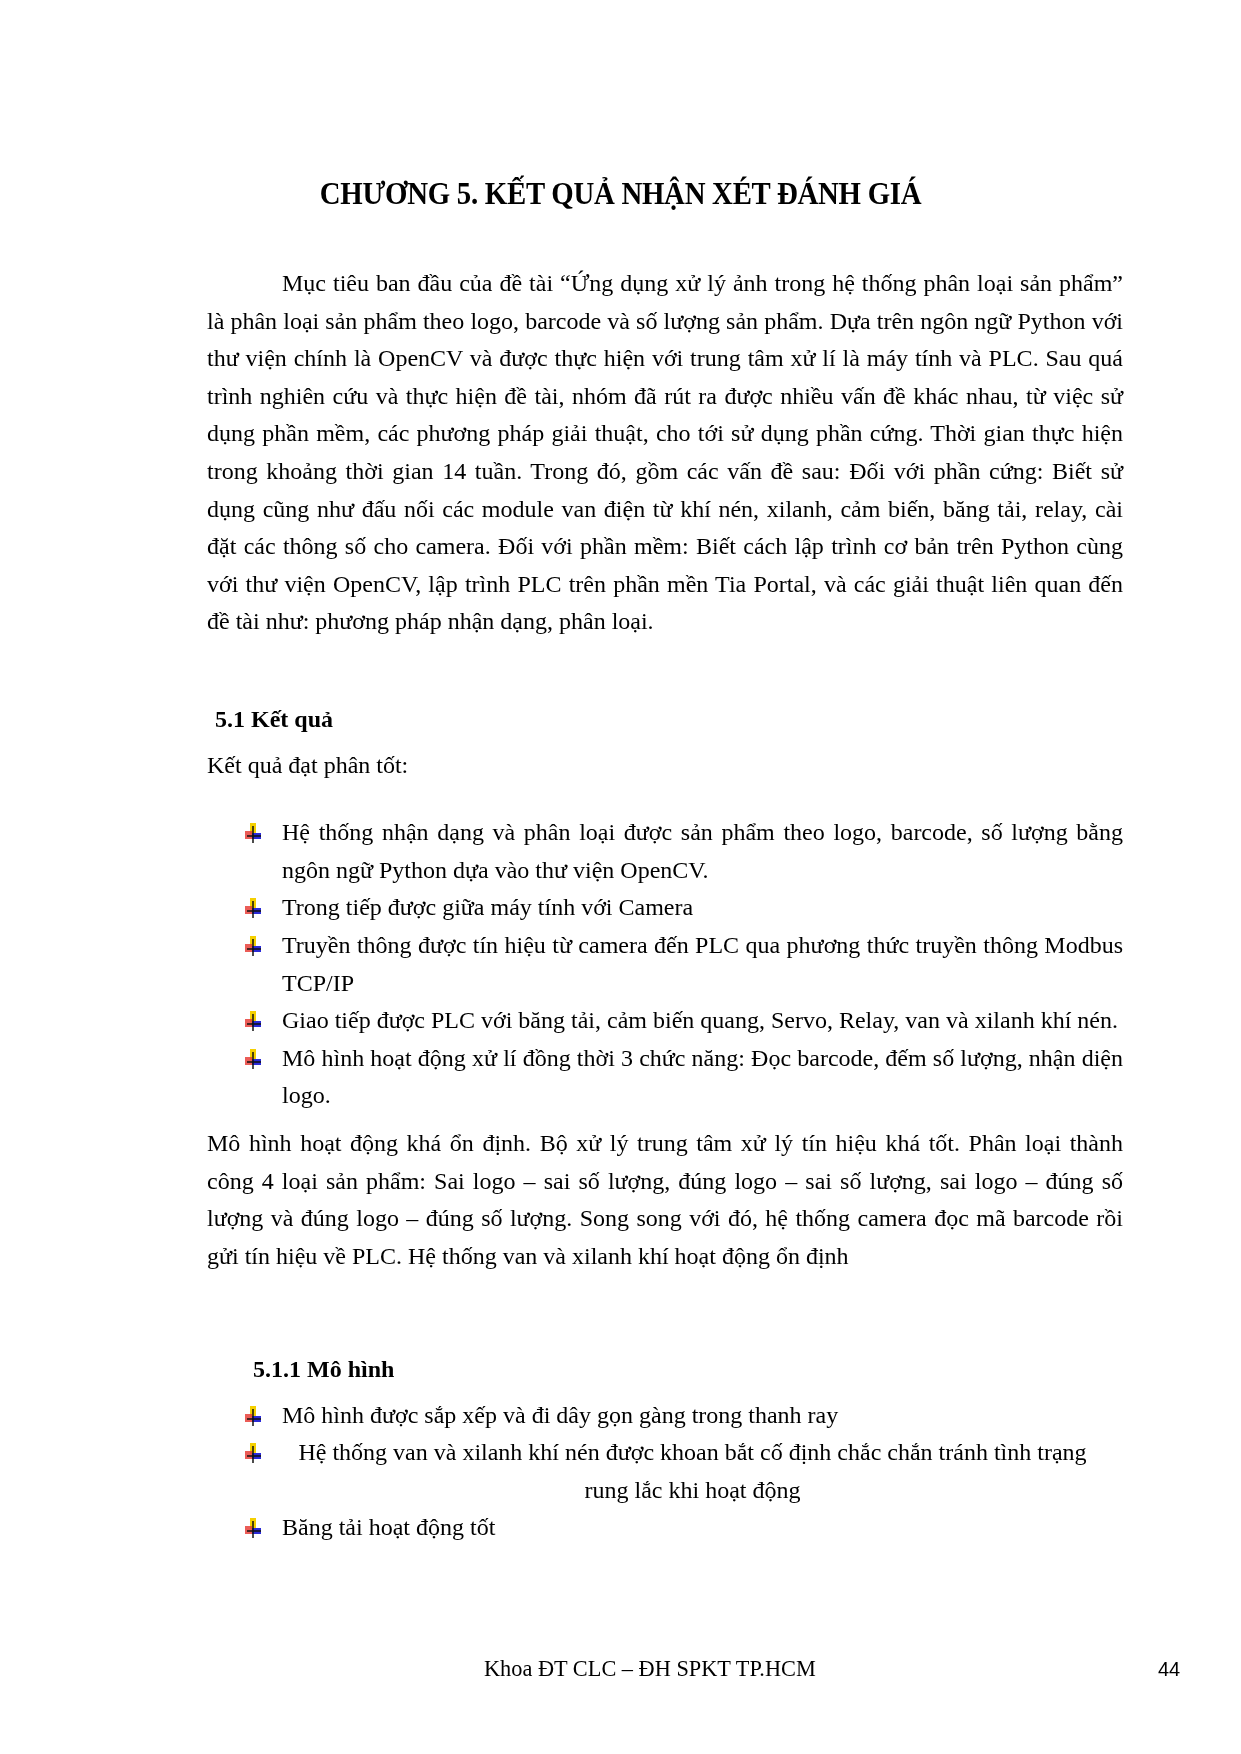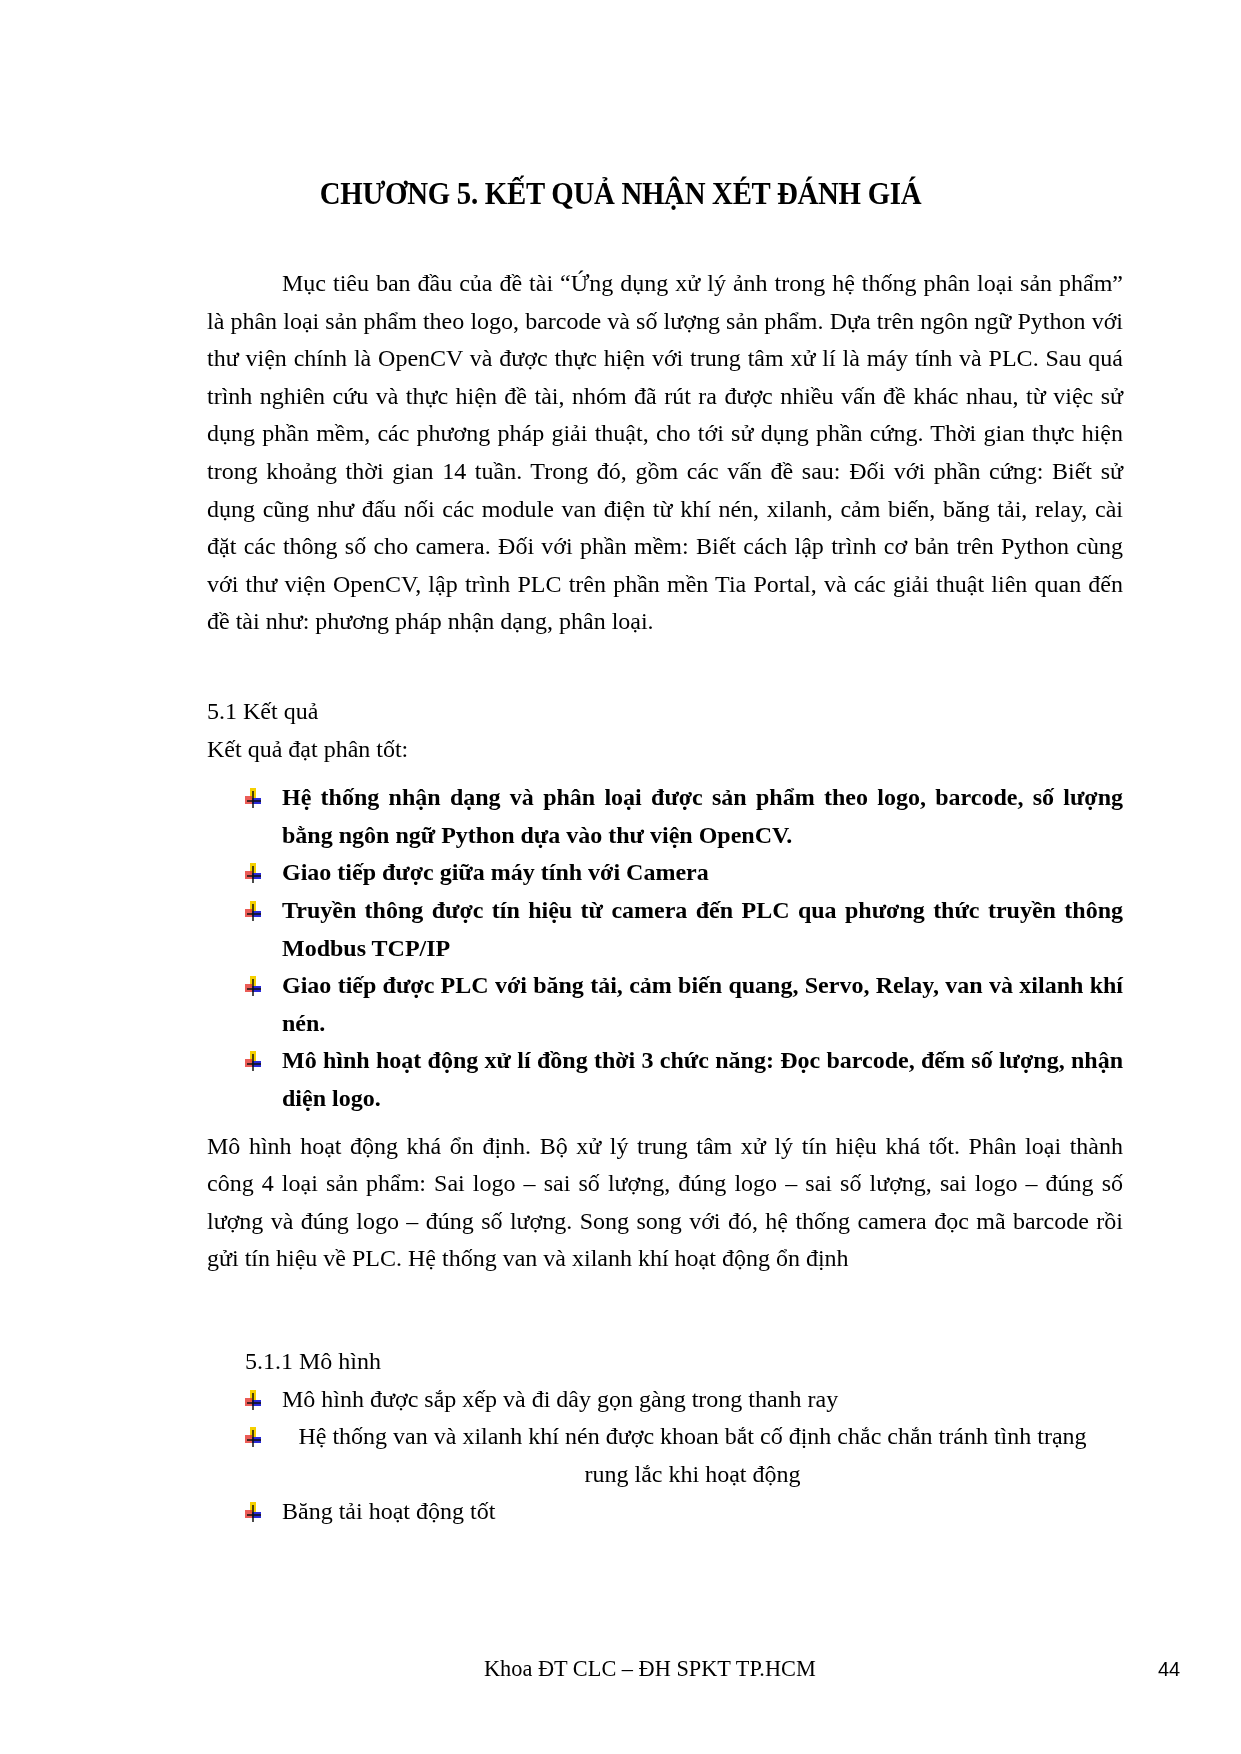--- a/index.html
+++ b/index.html
@@ -4,21 +4,21 @@
 <style>
   html, body { margin:0; padding:0; background:#ffffff; }
   body { width:1241px; height:1754px; position:relative; overflow:hidden;
          font-family:"Liberation Serif", "DejaVu Serif", serif; color:#000; }
   .page { position:absolute; left:0; top:0; width:1241px; height:1754px; }
   .title { position:absolute; left:0; width:1241px; top:176px; text-align:center;
            font-weight:bold; font-size:31px; letter-spacing:-0.3px; transform:scaleX(0.93); transform-origin:center; }
   .body { position:absolute; left:207px; width:916px; font-size:24px; line-height:37.6px; }
   .para { margin:0; text-align:justify; transform-origin:left; }
   .para.indent { text-indent:75px; }
-  .h2 { font-weight:normal; font-size:24px; margin:0; line-height:37.6px; }
+  .h2 { font-weight:bold; font-size:24px; margin:8px; line-height:37.6px; }
   .list { list-style:none; margin:0; padding:0; }
   .li { position:relative; padding-left:75px; text-align:justify; line-height:37.6px; }
   .li .bullet { position:absolute; left:38px; top:9px; width:18px; height:20px; }
   .footer { position:absolute; top:1655px; left:0; width:1241px; font-size:24px; }
   .footer .center { position:absolute; left:484px; transform:scaleX(0.93); transform-origin:left; }
   .footer .num { position:absolute; left:1158px; font-family:"Liberation Sans", sans-serif; font-size:20px; top:3px; }
 </style>
 </head>
 <body>
 
@@ -26,40 +26,40 @@
 
   <div class="title">CHƯƠNG 5. KẾT QUẢ NHẬN XÉT ĐÁNH GIÁ</div>
 
   <div class="body" style="top:265px;">
     <p class="para indent">Mục tiêu ban đầu của đề tài “Ứng dụng xử lý ảnh trong hệ thống phân loại sản phẩm” là phân loại sản phẩm theo logo, barcode và số lượng sản phẩm. Dựa trên ngôn ngữ Python với thư viện chính là OpenCV và được thực hiện với trung tâm xử lí là máy tính và PLC. Sau quá trình nghiên cứu và thực hiện đề tài, nhóm đã rút ra được nhiều vấn đề khác nhau, từ việc sử dụng phần mềm, các phương pháp giải thuật, cho tới sử dụng phần cứng. Thời gian thực hiện trong khoảng thời gian 14 tuần. Trong đó, gồm các vấn đề sau: Đối với phần cứng: Biết sử dụng cũng như đấu nối các module van điện từ khí nén, xilanh, cảm biến, băng tải, relay, cài đặt các thông số cho camera. Đối với phần mềm: Biết cách lập trình cơ bản trên Python cùng với thư viện OpenCV, lập trình PLC trên phần mền Tia Portal, và các giải thuật liên quan đến đề tài như: phương pháp nhận dạng, phân loại.</p>
   </div>
 
   <div class="body" style="top:693px;">
     <h2 class="h2">5.1 Kết quả</h2>
     <p class="para">Kết quả đạt phân tốt:</p>
-    <ul class="list" style="margin-top:11px;font-weight:bold;">
+    <ul class="list" style="margin-top:30px;">
       <li class="li">
         <svg class="bullet" viewBox="0 0 18 20">
             <rect x="5" y="0" width="6" height="11" fill="#f5d000"></rect>
             <rect x="0" y="8" width="7" height="8" fill="#e8403a" opacity="0.85"></rect>
             <rect x="7" y="10" width="9" height="6" fill="#2a2ad8"></rect>
             <line x1="8" y1="3" x2="8" y2="20" stroke="#111" stroke-width="1.5"></line>
             <line x1="2" y1="13" x2="16" y2="13" stroke="#111" stroke-width="1.5"></line>
           </svg>
         <span>Hệ thống nhận dạng và phân loại được sản phẩm theo logo, barcode, số lượng bằng ngôn ngữ Python dựa vào thư viện OpenCV.</span>
       </li>
       <li class="li">
         <svg class="bullet" viewBox="0 0 18 20">
             <rect x="5" y="0" width="6" height="11" fill="#f5d000"></rect>
             <rect x="0" y="8" width="7" height="8" fill="#e8403a" opacity="0.85"></rect>
             <rect x="7" y="10" width="9" height="6" fill="#2a2ad8"></rect>
             <line x1="8" y1="3" x2="8" y2="20" stroke="#111" stroke-width="1.5"></line>
             <line x1="2" y1="13" x2="16" y2="13" stroke="#111" stroke-width="1.5"></line>
           </svg>
-        <span>Giao tiếp được giữa máy tính với Camera</span>
+        <span>Trong tiếp được giữa máy tính với Camera</span>
       </li>
       <li class="li">
         <svg class="bullet" viewBox="0 0 18 20">
             <rect x="5" y="0" width="6" height="11" fill="#f5d000"></rect>
             <rect x="0" y="8" width="7" height="8" fill="#e8403a" opacity="0.85"></rect>
             <rect x="7" y="10" width="9" height="6" fill="#2a2ad8"></rect>
             <line x1="8" y1="3" x2="8" y2="20" stroke="#111" stroke-width="1.5"></line>
             <line x1="2" y1="13" x2="16" y2="13" stroke="#111" stroke-width="1.5"></line>
           </svg>
         <span>Truyền thông được tín hiệu từ camera đến PLC qua phương thức truyền thông Modbus TCP/IP</span>

